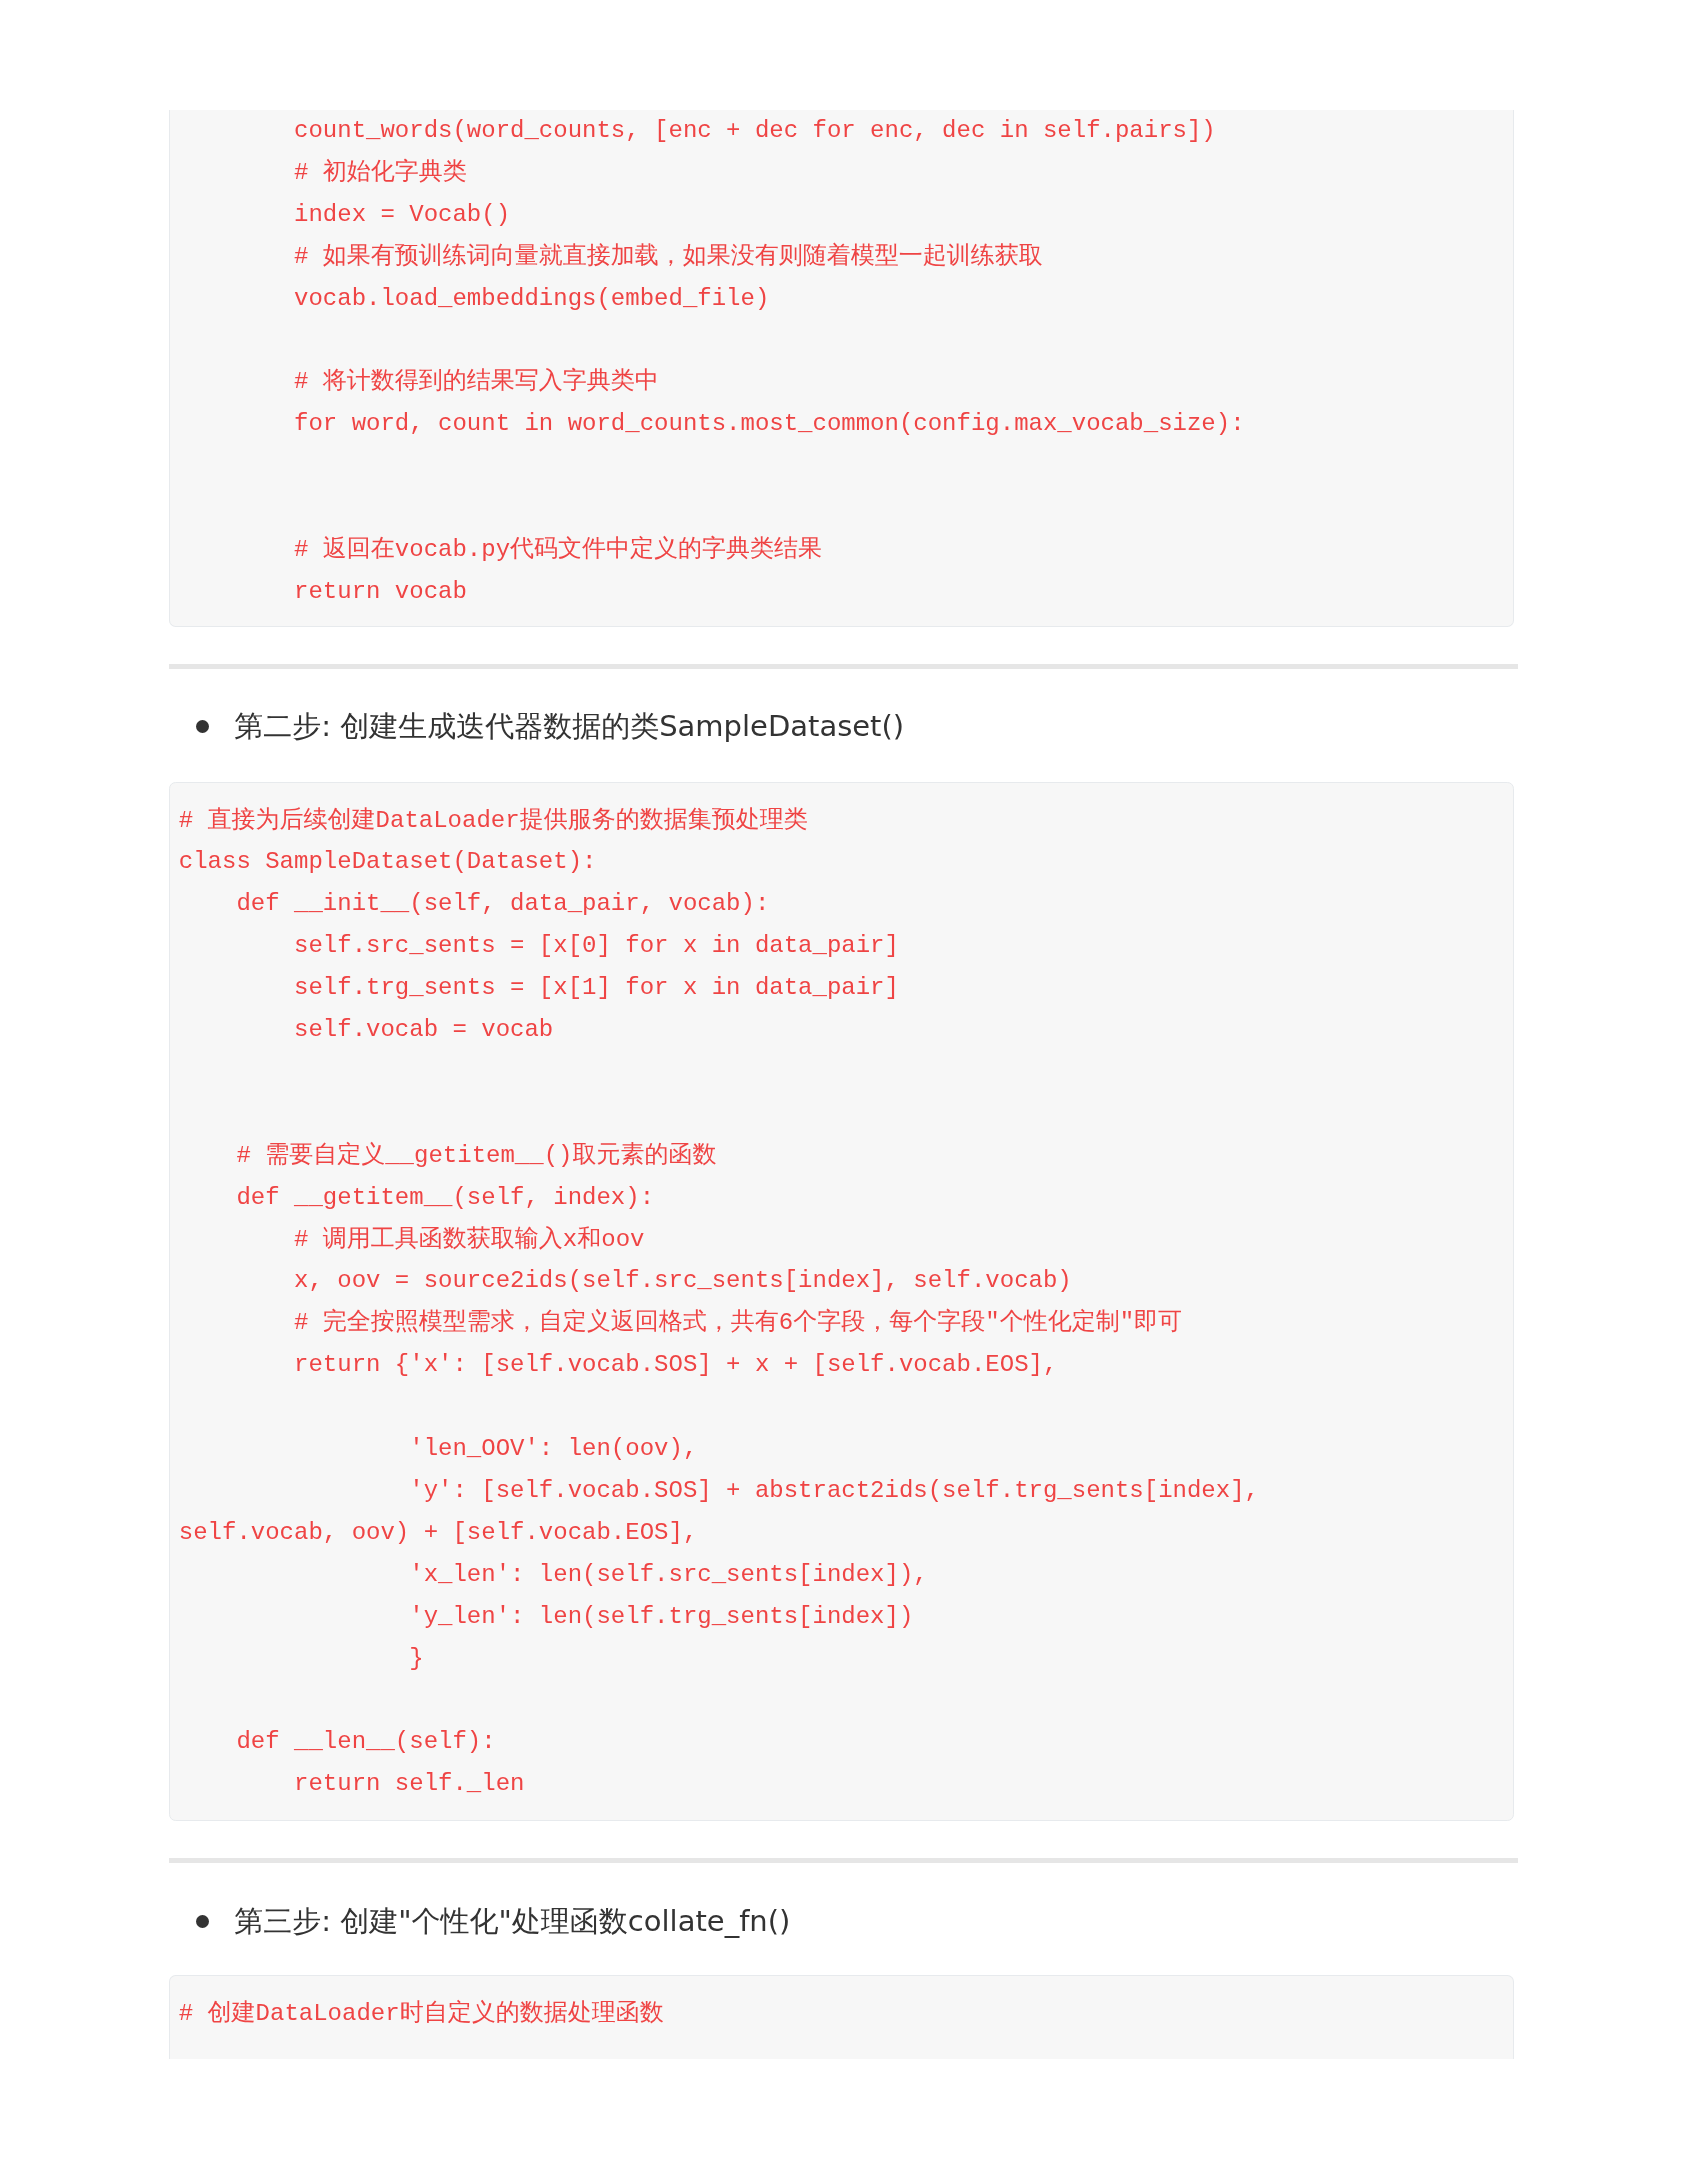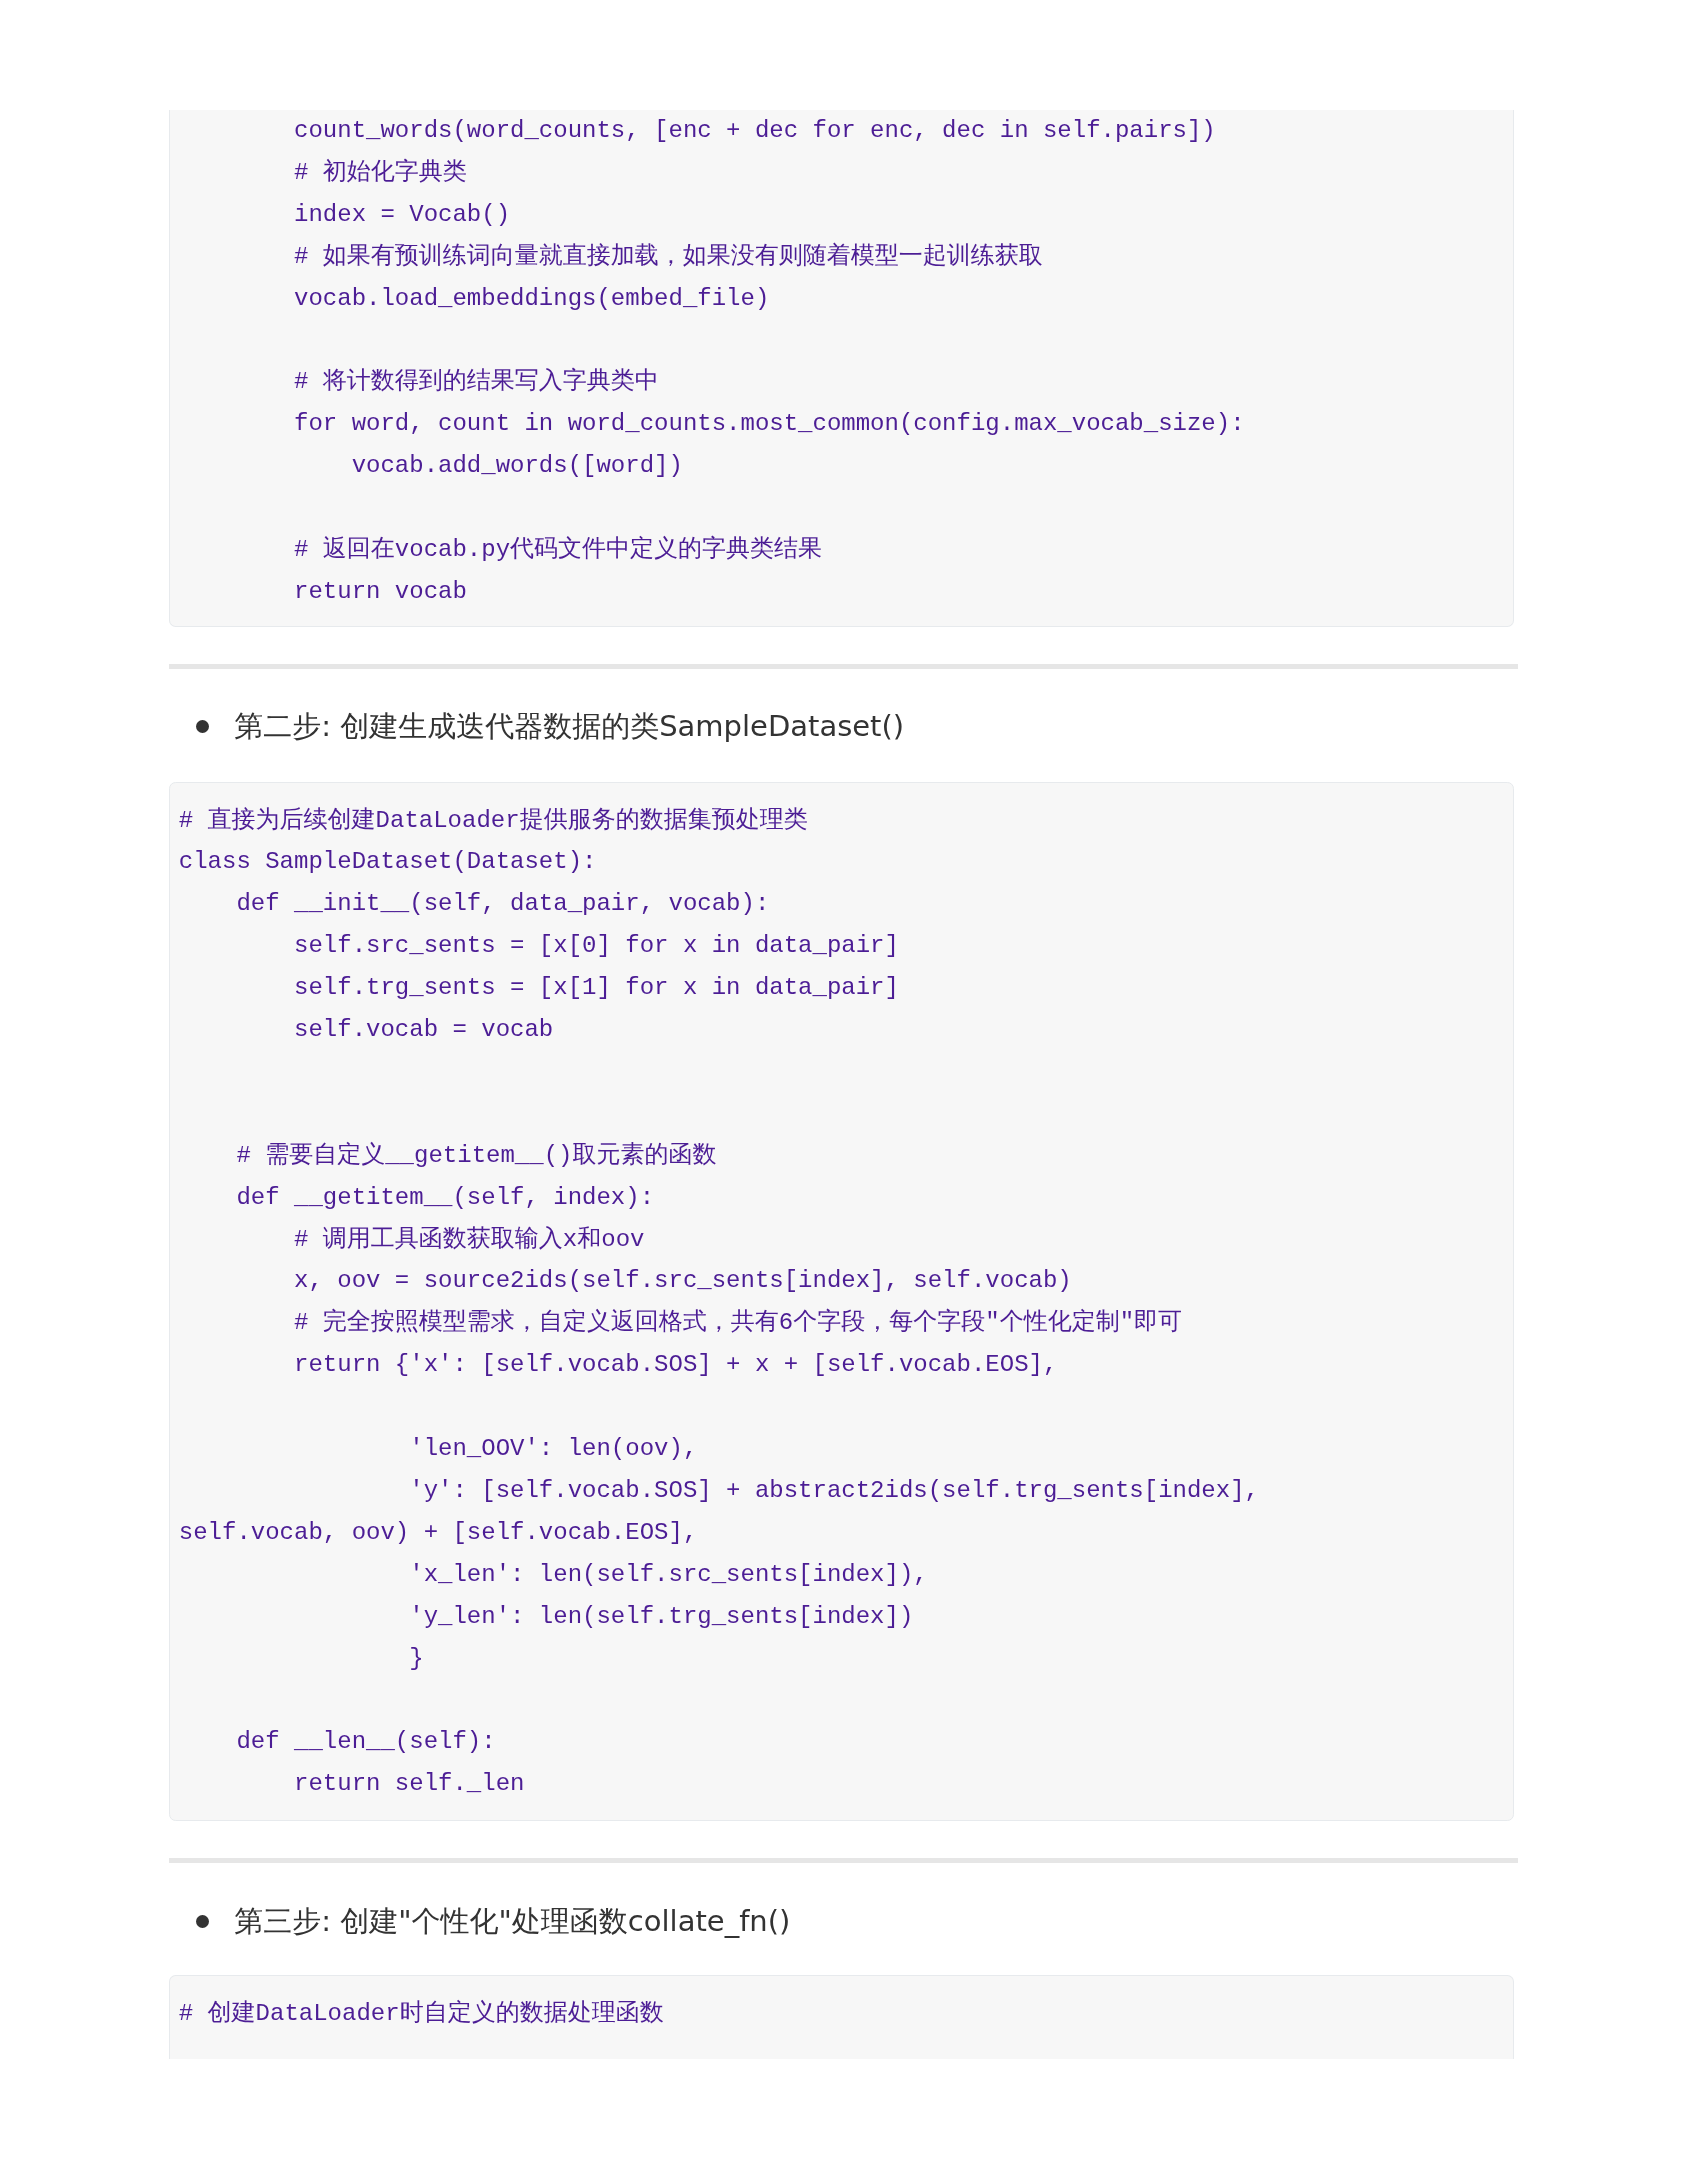--- a/index.html
+++ b/index.html
@@ -8,40 +8,39 @@
   .code-block {
     position: absolute; left: 169px; width: 1345px;
     background: #f7f7f7; border: 1.7px solid #e7eaed; border-radius: 6.6px;
     box-sizing: border-box;
   }
   .code-block.cut-top { border-top: none; border-top-left-radius: 0; border-top-right-radius: 0; }
   .code-block.cut-bottom { border-bottom: none; border-bottom-left-radius: 0; border-bottom-right-radius: 0; }
   .code-line {
     position: absolute; left: 8.8px; white-space: pre;
     font-family: "Liberation Mono", "DejaVu Sans Mono", monospace;
-    font-size: 24px; line-height: 42px; color: #4c1d95; height: 42px;
+    font-size: 24px; line-height: 42px; color: #ef4444; height: 42px;
   }
   .hr { position: absolute; left: 169px; width: 1349px; height: 5px; background: #e6e6e6; }
   .bullet { position: absolute; left: 196px; height: 39px; display: flex; align-items: center; justify-content: center; }
   .bullet-dot { width: 13.2px; height: 13.2px; border-radius: 50%; background: #333333; margin-right: 25px; }
   .bullet-text { font-family: "DejaVu Sans", "Liberation Sans", sans-serif; font-size: 29px; color: #333333; white-space: pre; }
 </style>
 </head>
 <body>
 
 <div class="code-block cut-top" style="top:110px; height:517px;">
   <div class="code-line" style="top:0px;">        count_words(word_counts, [enc + dec for enc, dec in self.pairs])</div>
   <div class="code-line" style="top:42px;">        # 初始化字典类</div>
   <div class="code-line" style="top:84px;">        index = Vocab()</div>
   <div class="code-line" style="top:126px;">        # 如果有预训练词向量就直接加载，如果没有则随着模型一起训练获取</div>
   <div class="code-line" style="top:168px;">        vocab.load_embeddings(embed_file)</div>
   <div class="code-line" style="top:210px;"></div>
   <div class="code-line" style="top:251px;">        # 将计数得到的结果写入字典类中</div>
   <div class="code-line" style="top:293px;">        for word, count in word_counts.most_common(config.max_vocab_size):</div>
-  <div class="code-line" style="top:335px;">            vocab.add_words([word])</div>
   <div class="code-line" style="top:377px;"></div>
   <div class="code-line" style="top:419px;">        # 返回在vocab.py代码文件中定义的字典类结果</div>
   <div class="code-line" style="top:461px;">        return vocab</div>
 </div>
 
 <div class="hr" style="top:664px;"></div>
 
 <div class="bullet" style="top:707px;">
   <span class="bullet-dot"></span>
   <span class="bullet-text">第二步: 创建生成迭代器数据的类SampleDataset()</span>

